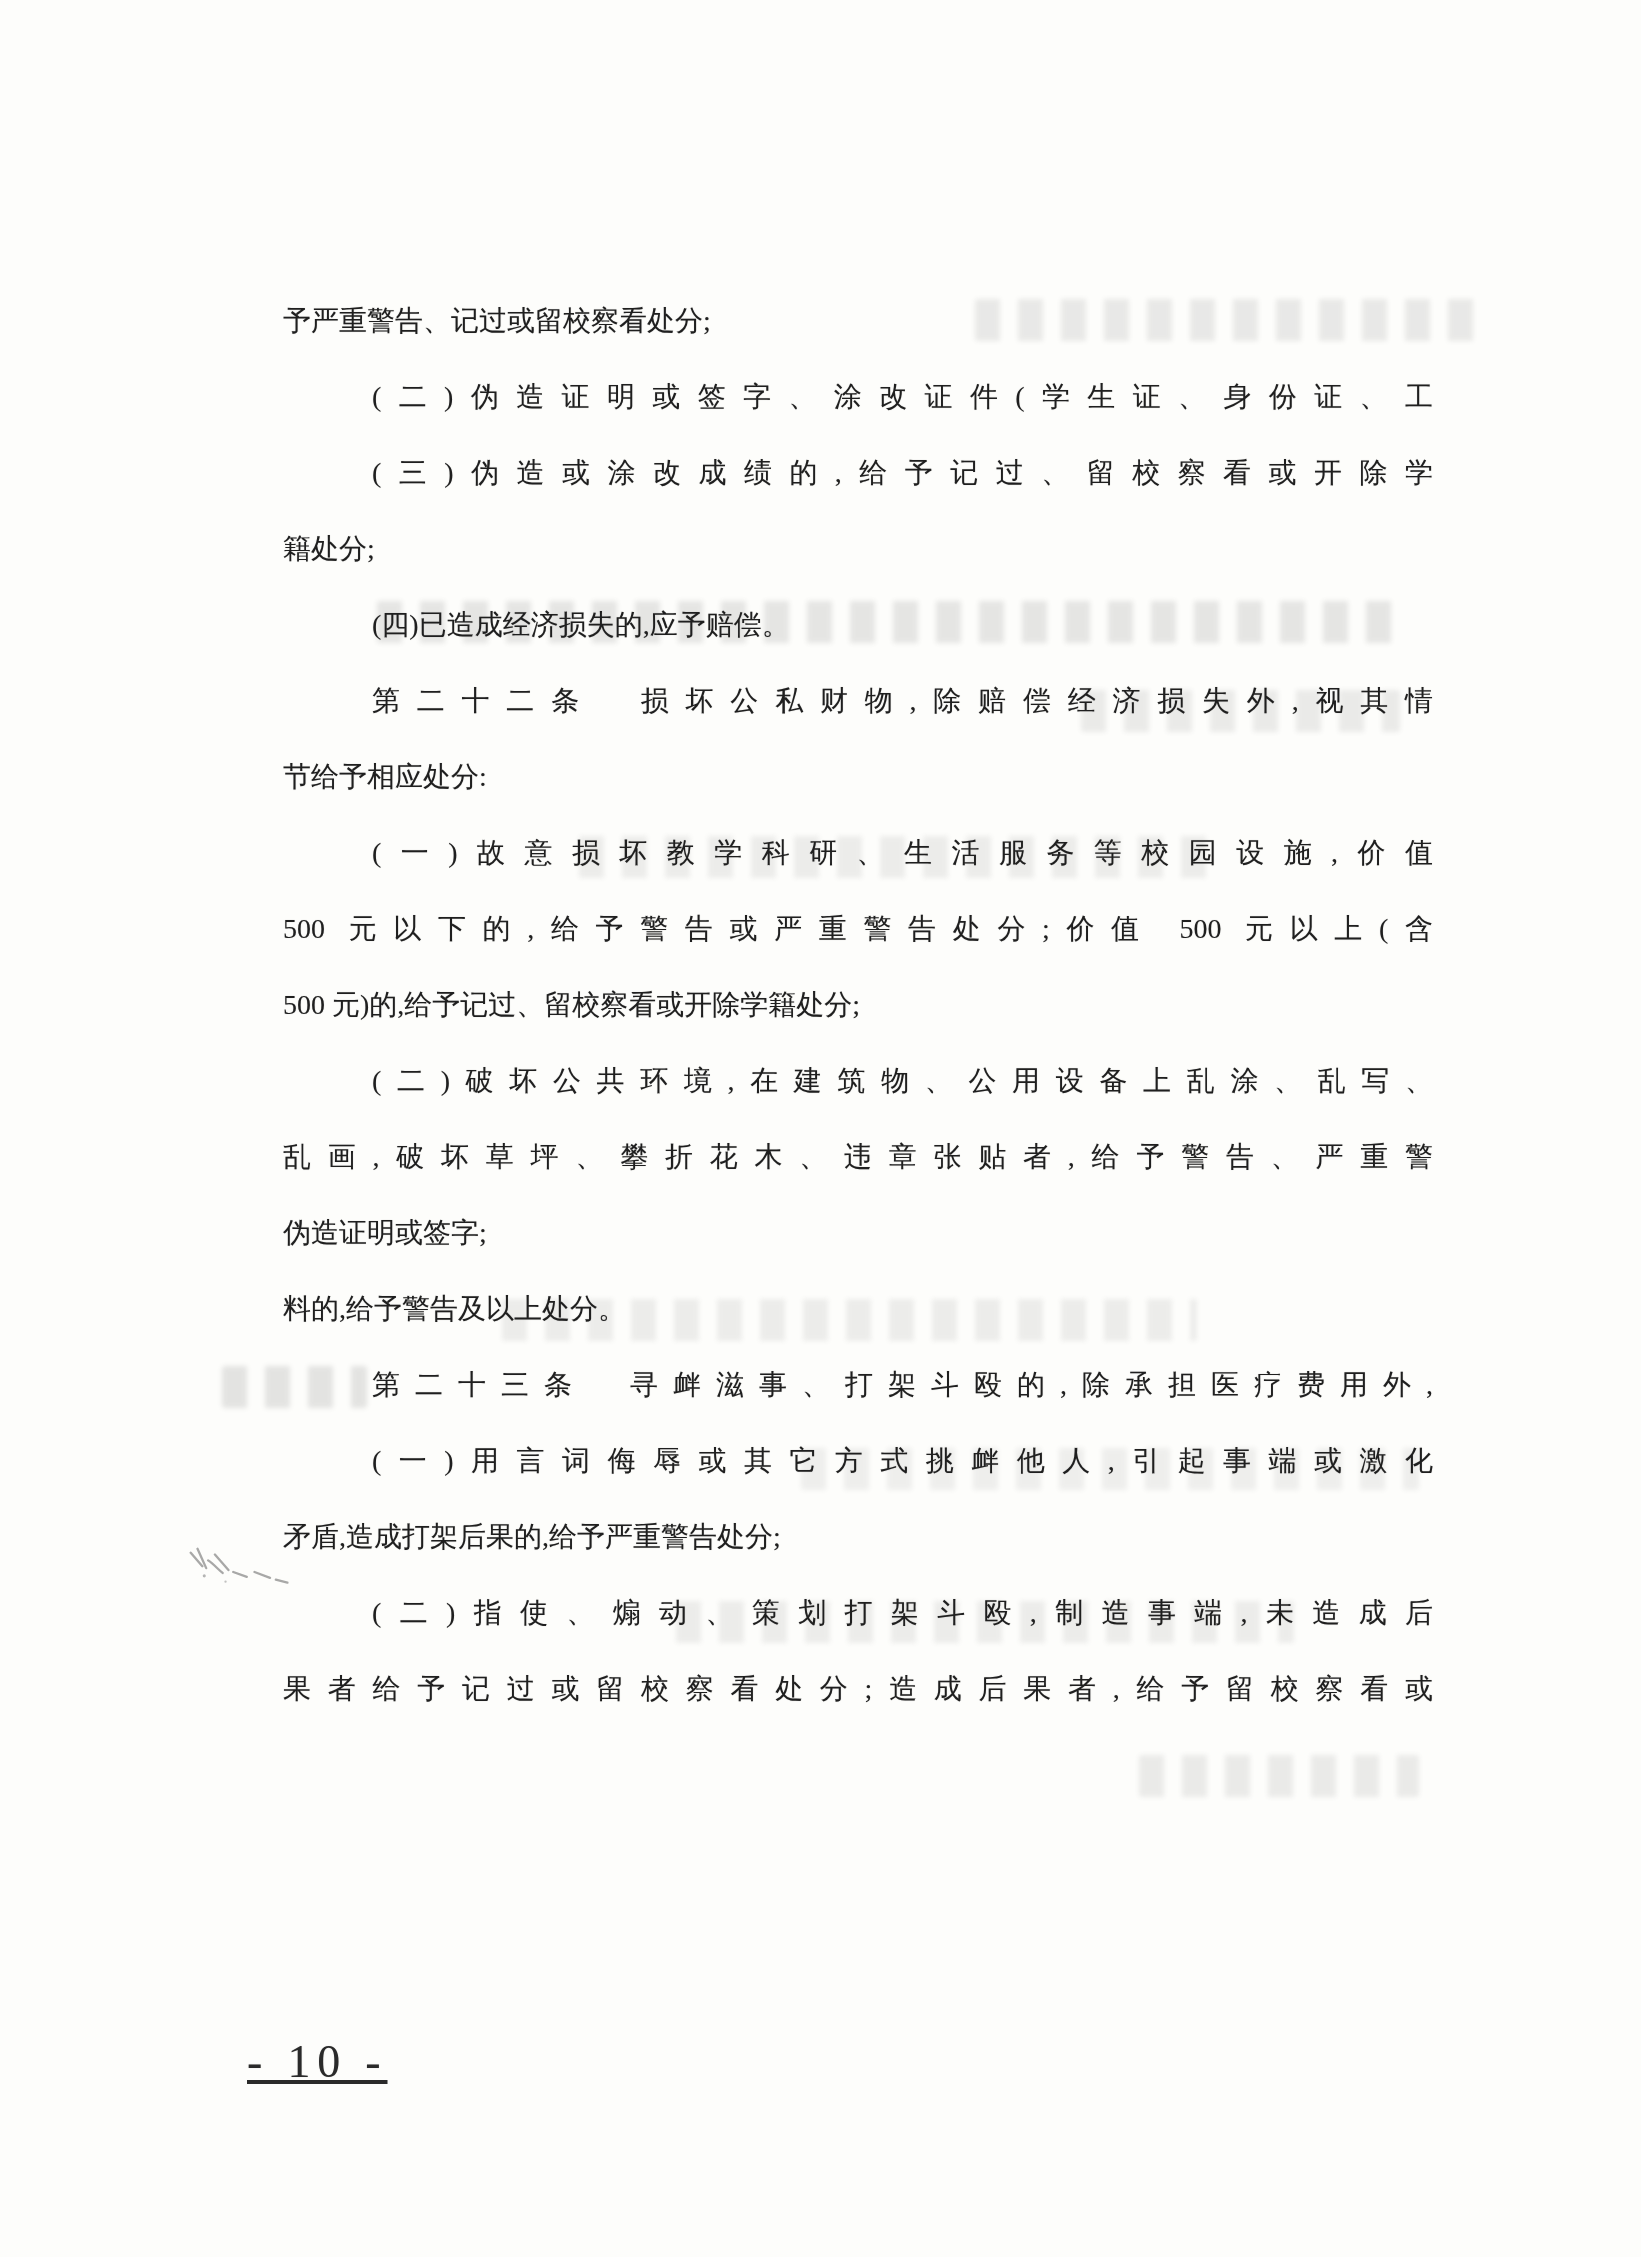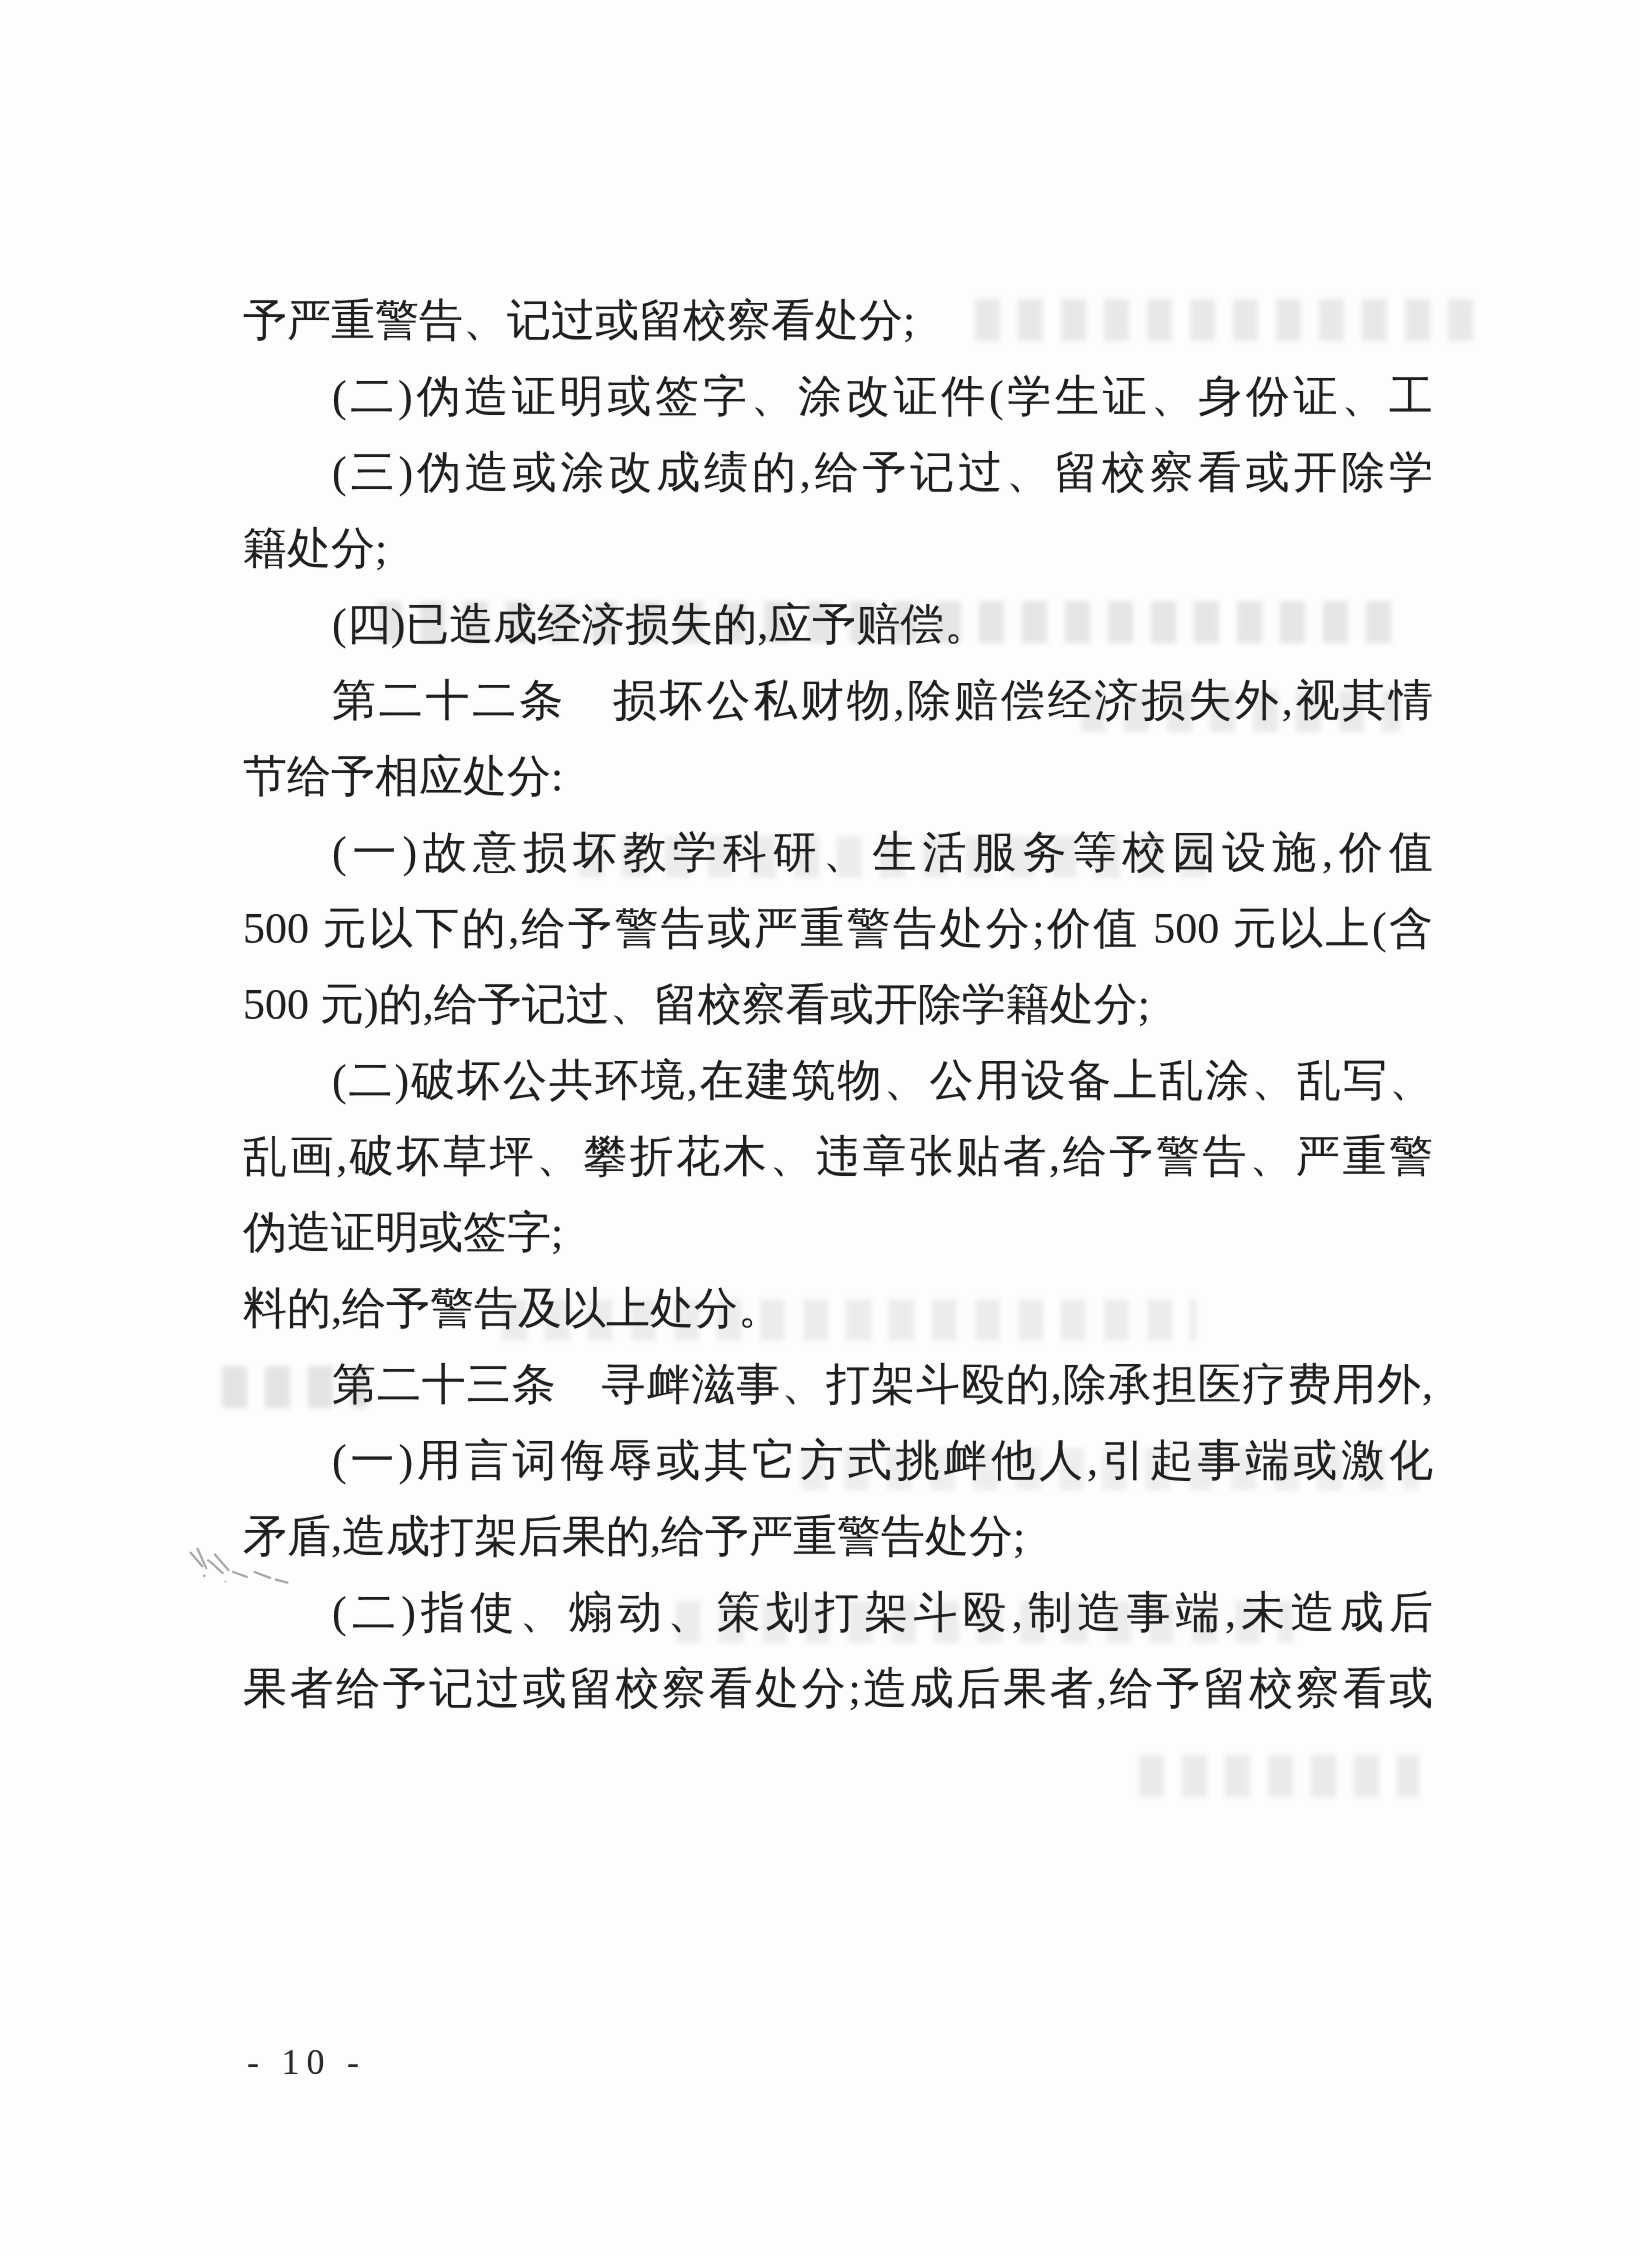--- a/index.html
+++ b/index.html
@@ -21,42 +21,44 @@
     position: absolute;
     left: 243px;
     top: 283px;
     width: 1190px;
     color: #1f1f1f;
   }
   .line {
     position: relative;
     height: 76px;
     line-height: 76px;
-    font-size: 44px;
+    font-size: 28px;
     letter-spacing: 0;
     overflow: hidden;
     text-shadow: 0 0 1px rgba(20,20,20,0.28);
+    margin-left: 40px;
   }
   .line.indent { text-indent: 89px; }
   .line.fill {
     text-align: justify;
     text-align-last: justify;
     text-justify: inter-character;
   }
   .seg.bold { font-weight: 400; }
   .page-number {
     position: absolute;
     left: 247px;
     top: 2033px;
     height: 58px;
     line-height: 58px;
-    font-size: 36px;
+    font-size: 46px;
     letter-spacing: 6.8px;
     color: #2a2a2a;
     text-shadow: 0 0 1px rgba(20,20,20,0.25);
+    text-decoration: underline;
   }
   
   .ghost {
     position: absolute;
     height: 42px;
     opacity: 0.10;
     filter: blur(2.4px);
     background: repeating-linear-gradient(90deg, #4c4c4c 0 25px, transparent 25px 43px);
     border-radius: 2.9px;
     pointer-events: none;

